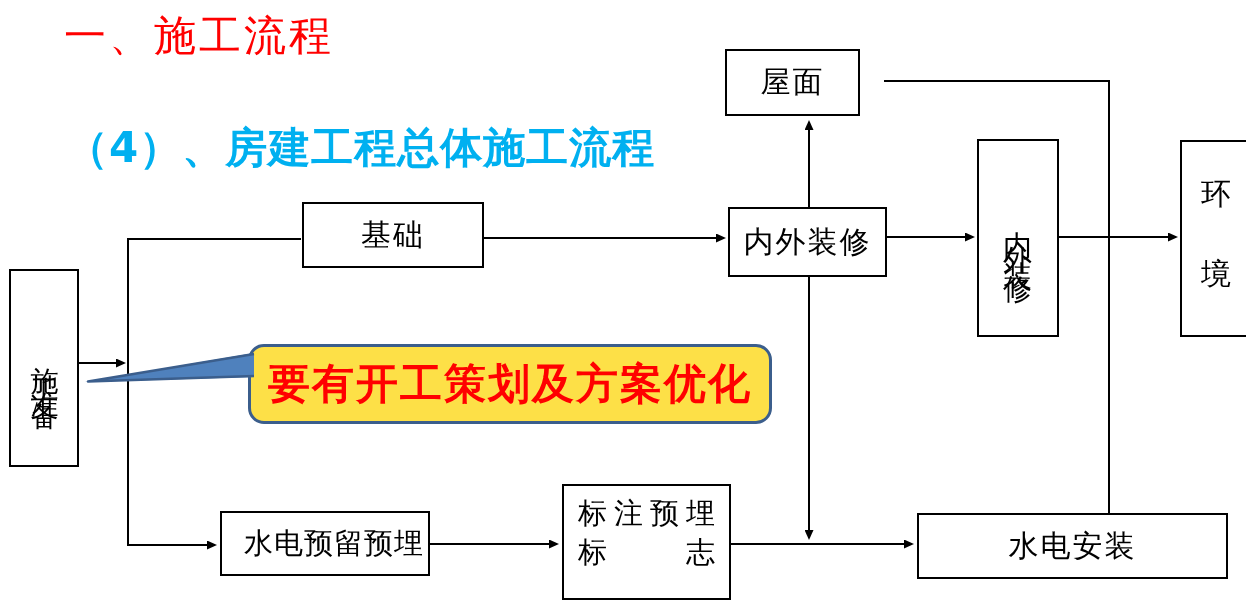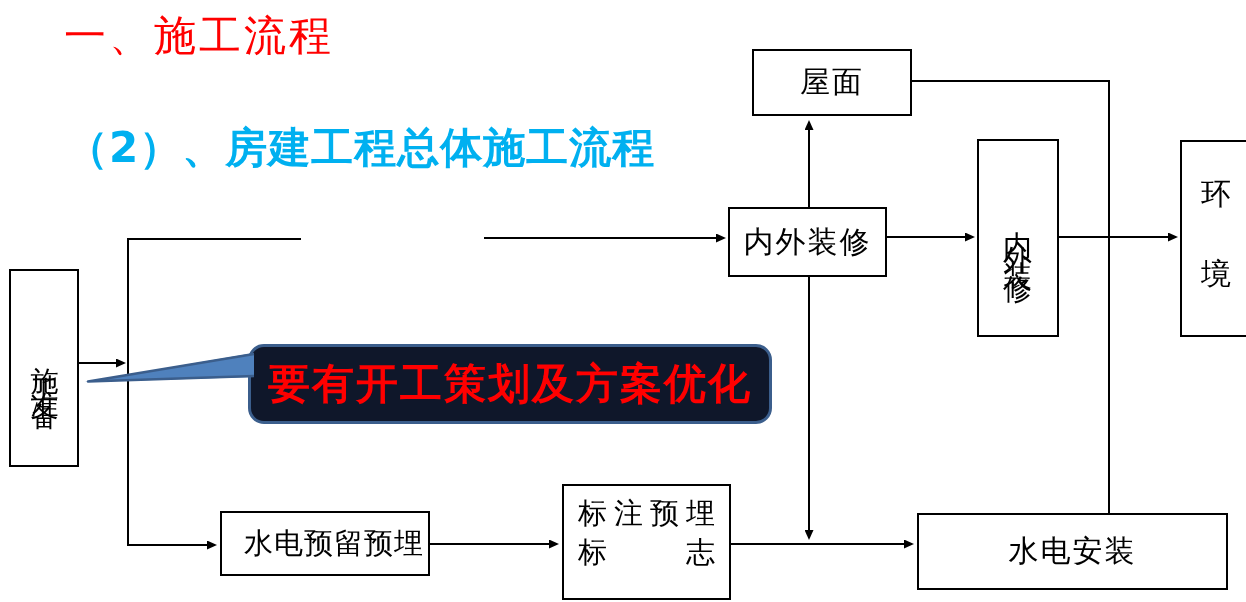--- a/index.html
+++ b/index.html
@@ -26,61 +26,61 @@
     position: absolute; background: #ffffff;
     border: 2px solid #000; box-sizing: border-box;
     display: flex; align-items: center; justify-content: center;
     color: #000; z-index: 2;
   }
   .h-label { font-size: 30px; letter-spacing: 2px; white-space: nowrap; }
   .v-text { writing-mode: vertical-lr; text-orientation: upright; }
   .box-prep    { left: 9px;    top: 269px; width: 70px;  height: 198px; }
   .box-prep .v-text { font-size: 28px; letter-spacing: 12px; }
   .box-foundation { left: 302px; top: 202px; width: 182px; height: 66px; }
-  .box-roof       { left: 752px; top: 49px;  width: 160px; height: 67px; }
+  .box-roof       { left: 725px; top: 49px;  width: 135px; height: 67px; }
   .box-structure  { left: 728px; top: 207px; width: 159px; height: 70px; }
   .box-decoration { left: 977px; top: 139px; width: 82px;  height: 198px; }
   .box-decoration .v-text { font-size: 29px; letter-spacing: 15px; }
   .box-environment { left: 1180px; top: 140px; width: 86px; height: 197px;
     display: block; padding: 15px 0 0 13px; }
   .box-environment .v-text { font-size: 30px; letter-spacing: 76px; }
   .box-mep-reserve { left: 220px; top: 511px; width: 210px; height: 65px; }
   .box-mep-reserve .h-label { font-size: 29px; letter-spacing: 1px; margin-left: 18px; }
   .box-mark { left: 562px; top: 484px; width: 169px; height: 116px;
     display: block; padding: 8px 14px; }
   .box-mark .mark-line {
     font-size: 29px; line-height: 39px;
     text-align: justify; text-align-last: justify;
   }
-  .box-mep-install { left: 917px; top: 513px; width: 311px; height: 77px; }
+  .box-mep-install { left: 917px; top: 513px; width: 311px; height: 66px; }
   .connectors, .callout-tail-layer {
     position: absolute; left: 0; top: 0; width: 1246px; height: 602px;
     pointer-events: none;
   }
   .connectors { z-index: 1; }
   .callout-tail-layer { z-index: 4; }
   .callout-body {
     position: absolute; left: 248px; top: 344px; width: 524px; height: 80px;
-    box-sizing: border-box; background: #0f172a;
+    box-sizing: border-box; background: #fde047;
     border: 3px solid #3B5E8C; border-radius: 16px;
     display: flex; align-items: center; justify-content: center;
     z-index: 3;
   }
   .callout-text {
     color: #FF0000; font-size: 42px; font-weight: 700;
     letter-spacing: 2px; white-space: nowrap;
   }
 </style>
 </head>
 <body>
 
 <div class="stage">
 
   <div class="page-title">一、施工流程</div>
-  <div class="page-subtitle">（2）、房建工程总体施工流程</div>
+  <div class="page-subtitle">（4）、房建工程总体施工流程</div>
 
   <svg class="connectors" viewBox="0 0 1246 602">
     <defs>
       <marker id="arr" markerWidth="10" markerHeight="9" refX="8" refY="4.5" orient="auto" markerUnits="userSpaceOnUse">
         <path d="M0,0 L10,4.5 L0,9 Z" fill="#000"></path>
       </marker>
     </defs>
     <path d="M79,363 H124" stroke="#000" stroke-width="2" fill="none" marker-end="url(#arr)"></path>
     <path d="M128,546 V239 H301" stroke="#000" stroke-width="2" fill="none"></path>
     <path d="M484,238 H724" stroke="#000" stroke-width="2" fill="none" marker-end="url(#arr)"></path>
@@ -91,20 +91,23 @@
     <path d="M809,277 V538" stroke="#000" stroke-width="2" fill="none" marker-end="url(#arr)"></path>
     <path d="M128,545 H215" stroke="#000" stroke-width="2" fill="none" marker-end="url(#arr)"></path>
     <path d="M430,544 H557" stroke="#000" stroke-width="2" fill="none" marker-end="url(#arr)"></path>
     <path d="M731,544 H912" stroke="#000" stroke-width="2" fill="none" marker-end="url(#arr)"></path>
   </svg>
 
   <div class="fbox box-prep">
     <span class="v-text">施工准备</span>
   </div>
 
+  <div class="fbox box-foundation">
+    <span class="h-label">基础</span>
+  </div>
 
   <div class="fbox box-roof">
     <span class="h-label">屋面</span>
   </div>
 
   <div class="fbox box-structure">
     <span class="h-label">内外装修</span>
   </div>
 
   <div class="fbox box-decoration">

